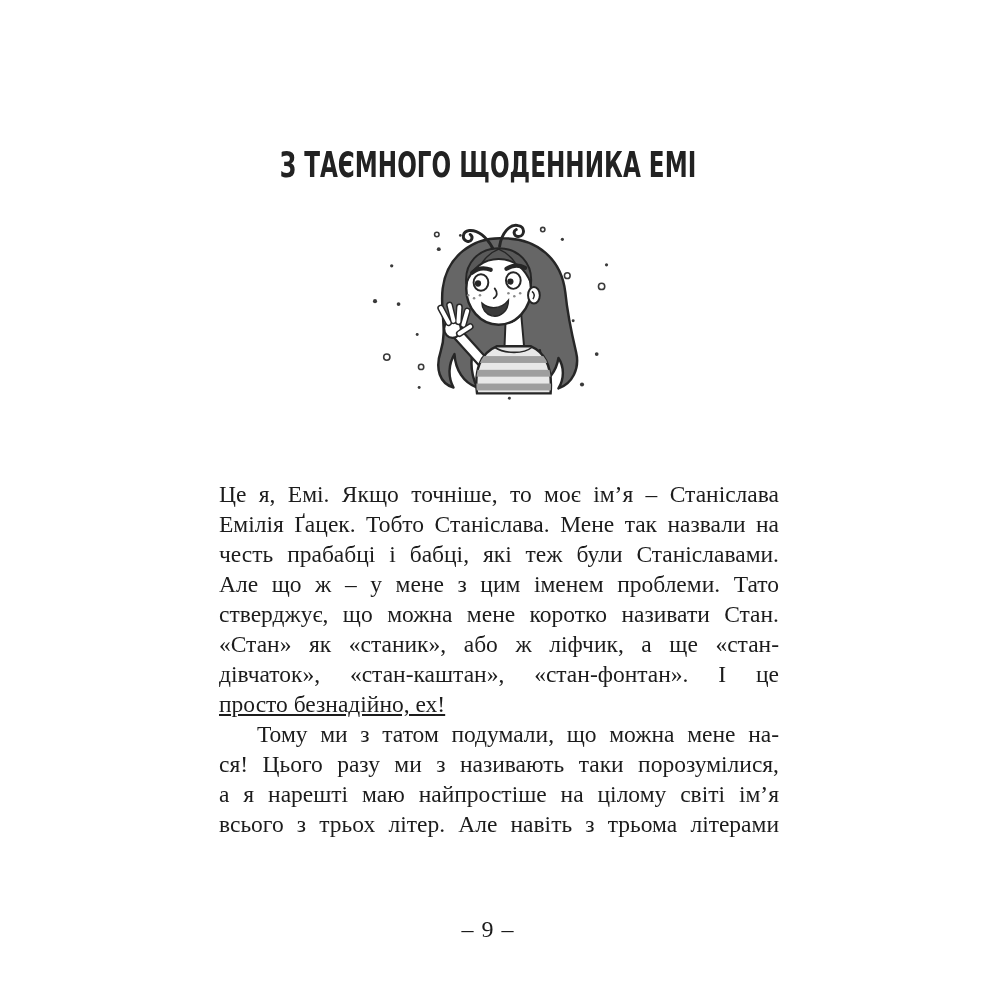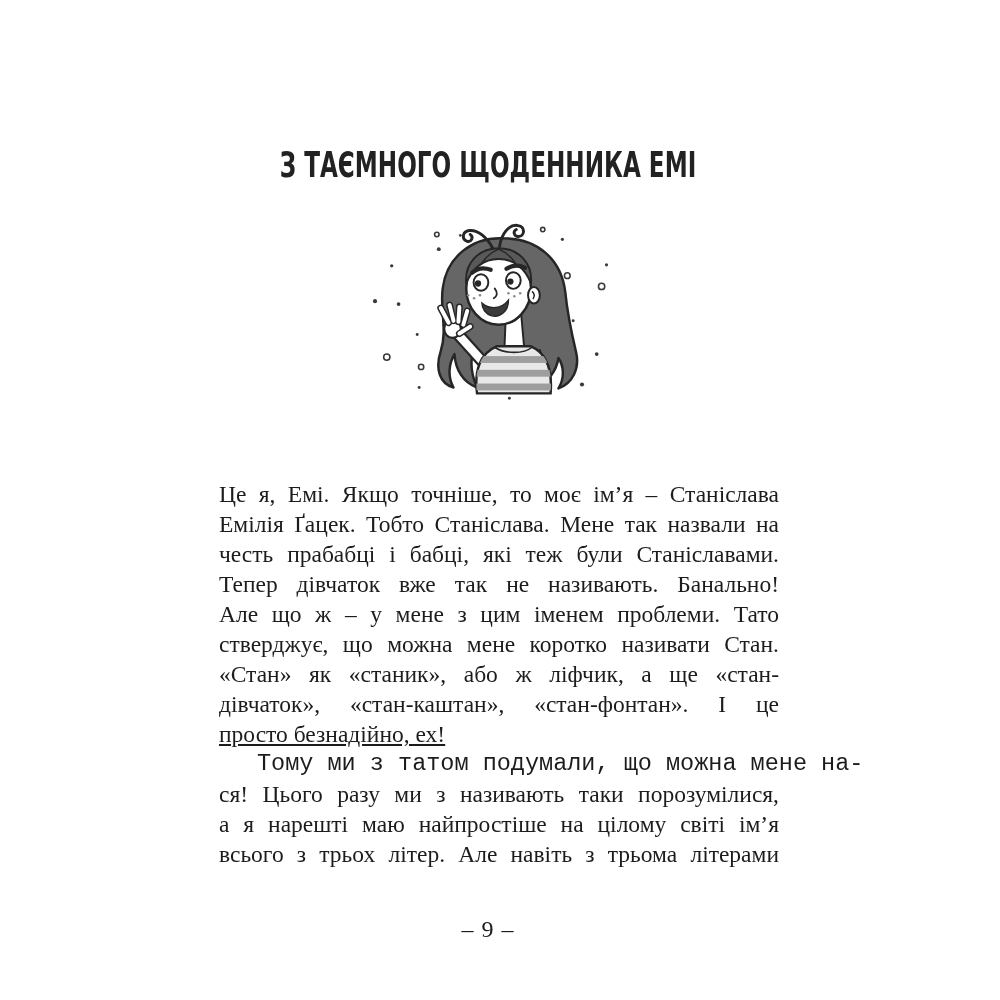--- a/index.html
+++ b/index.html
@@ -14,21 +14,21 @@
     color:#222;transform:scaleX(0.68) scaleY(1.05);transform-origin:50% 50%;
     letter-spacing:0px;white-space:nowrap;
   }
   .illustration{position:absolute;top:206px;left:362px;width:285px;height:206px;}
   .bodytext{
     position:absolute;left:219px;top:433px;width:560px;
     font-size:23.5px;line-height:30px;color:#1c1c1c;margin-top:46px;
   }
   .line{text-align:justify;text-align-last:justify;height:30px;white-space:nowrap;}
   .line.plain{text-align:left;text-align-last:left;text-decoration:underline;}
-  .line.indent{text-indent:38px;font-family:Liberation Mono, monospace;}
+  .line.indent{text-indent:38px;}
   .footer{
     position:absolute;top:916px;left:0;width:976px;text-align:center;
     font-size:24px;color:#1c1c1c;letter-spacing:1px;
   }
 </style>
 </head>
 <body>
 
 <div class="page">
 
@@ -151,21 +151,20 @@
           <path d="M99 130 L110 123"></path>
         </g>
       </g>
     </svg>
   </div>
 
   <div class="bodytext">
     <div class="line">Це я, Емі. Якщо точніше, то моє ім’я – Станіслава</div>
     <div class="line">Емілія Ґацек. Тобто Станіслава. Мене так назвали на</div>
     <div class="line">честь прабабці і бабці, які теж були Станіславами.</div>
-    <div class="line">Тепер дівчаток вже так не називають. Банально!</div>
     <div class="line">Але що ж – у мене з цим іменем проблеми. Тато</div>
     <div class="line">стверджує, що можна мене коротко називати Стан.</div>
     <div class="line">«Стан» як «станик», або ж ліфчик, а ще «стан-</div>
     <div class="line">дівчаток», «стан-каштан», «стан-фонтан». І це</div>
     <div class="line plain">просто безнадійно, ех!</div>
     <div class="line indent">Тому ми з татом подумали, що можна мене на-</div>
     <div class="line">ся! Цього разу ми з називають таки порозумілися,</div>
     <div class="line">а я нарешті маю найпростіше на цілому світі ім’я</div>
     <div class="line">всього з трьох літер. Але навіть з трьома літерами</div>
   </div>

